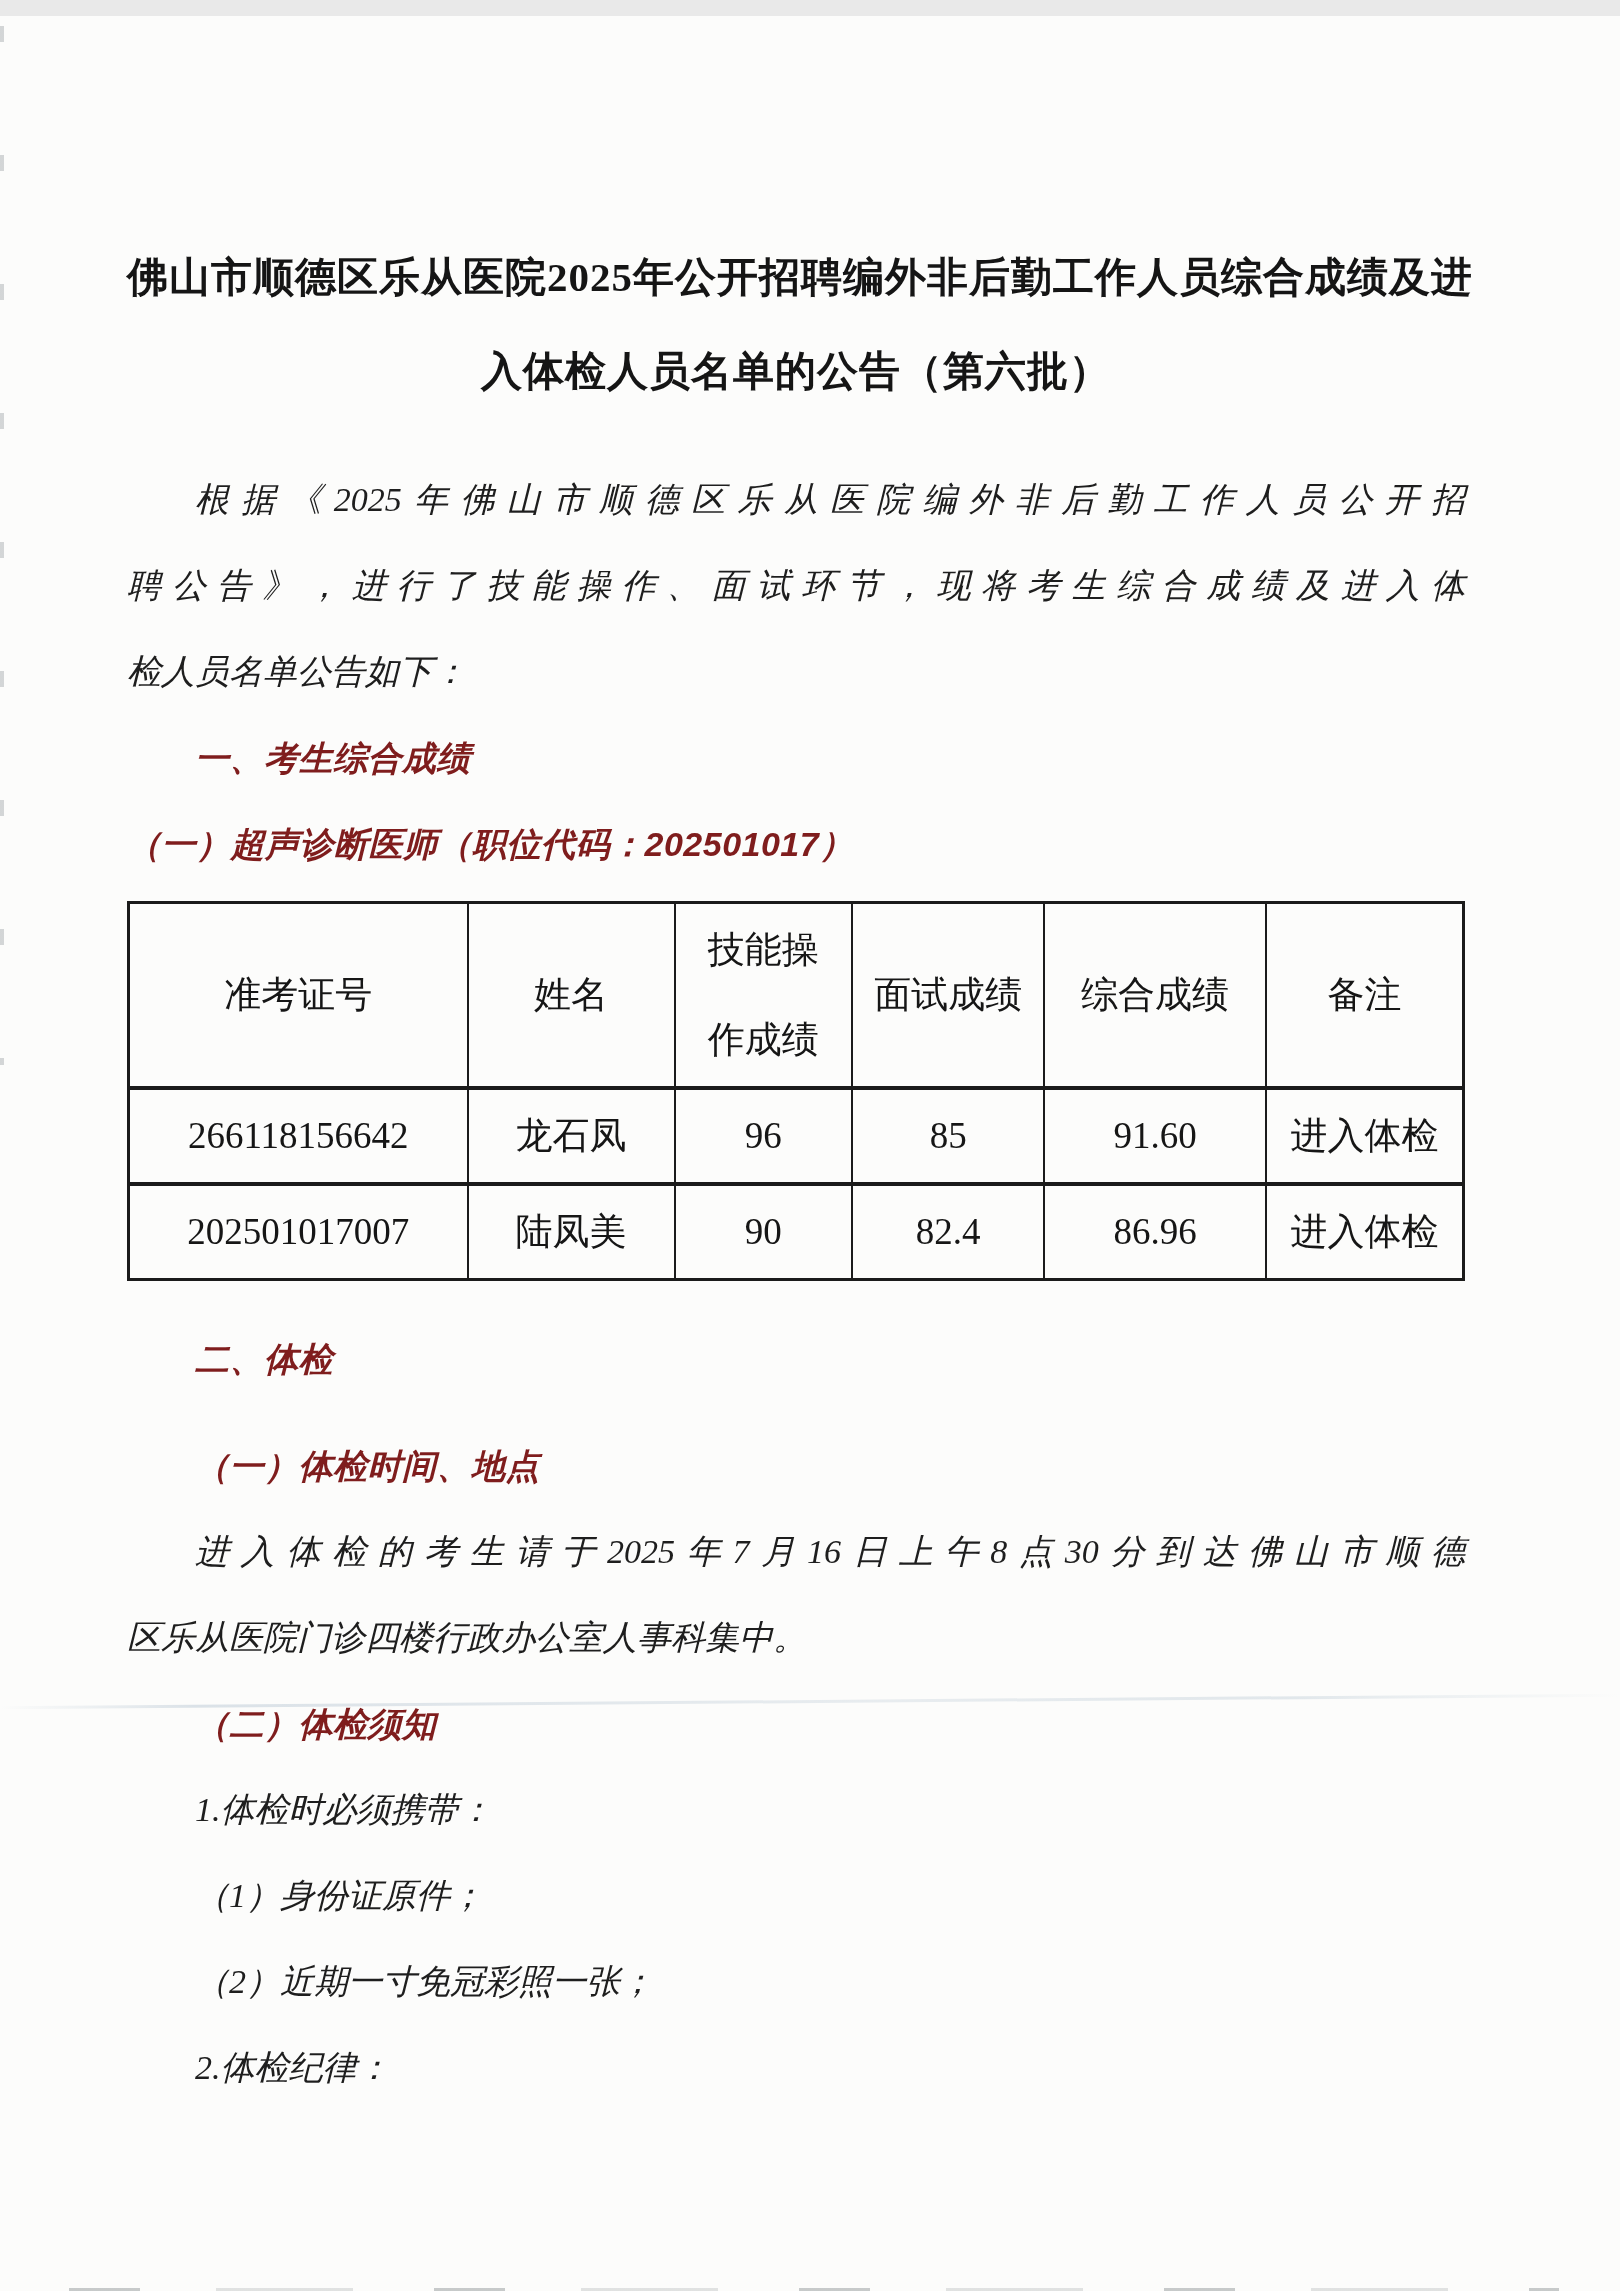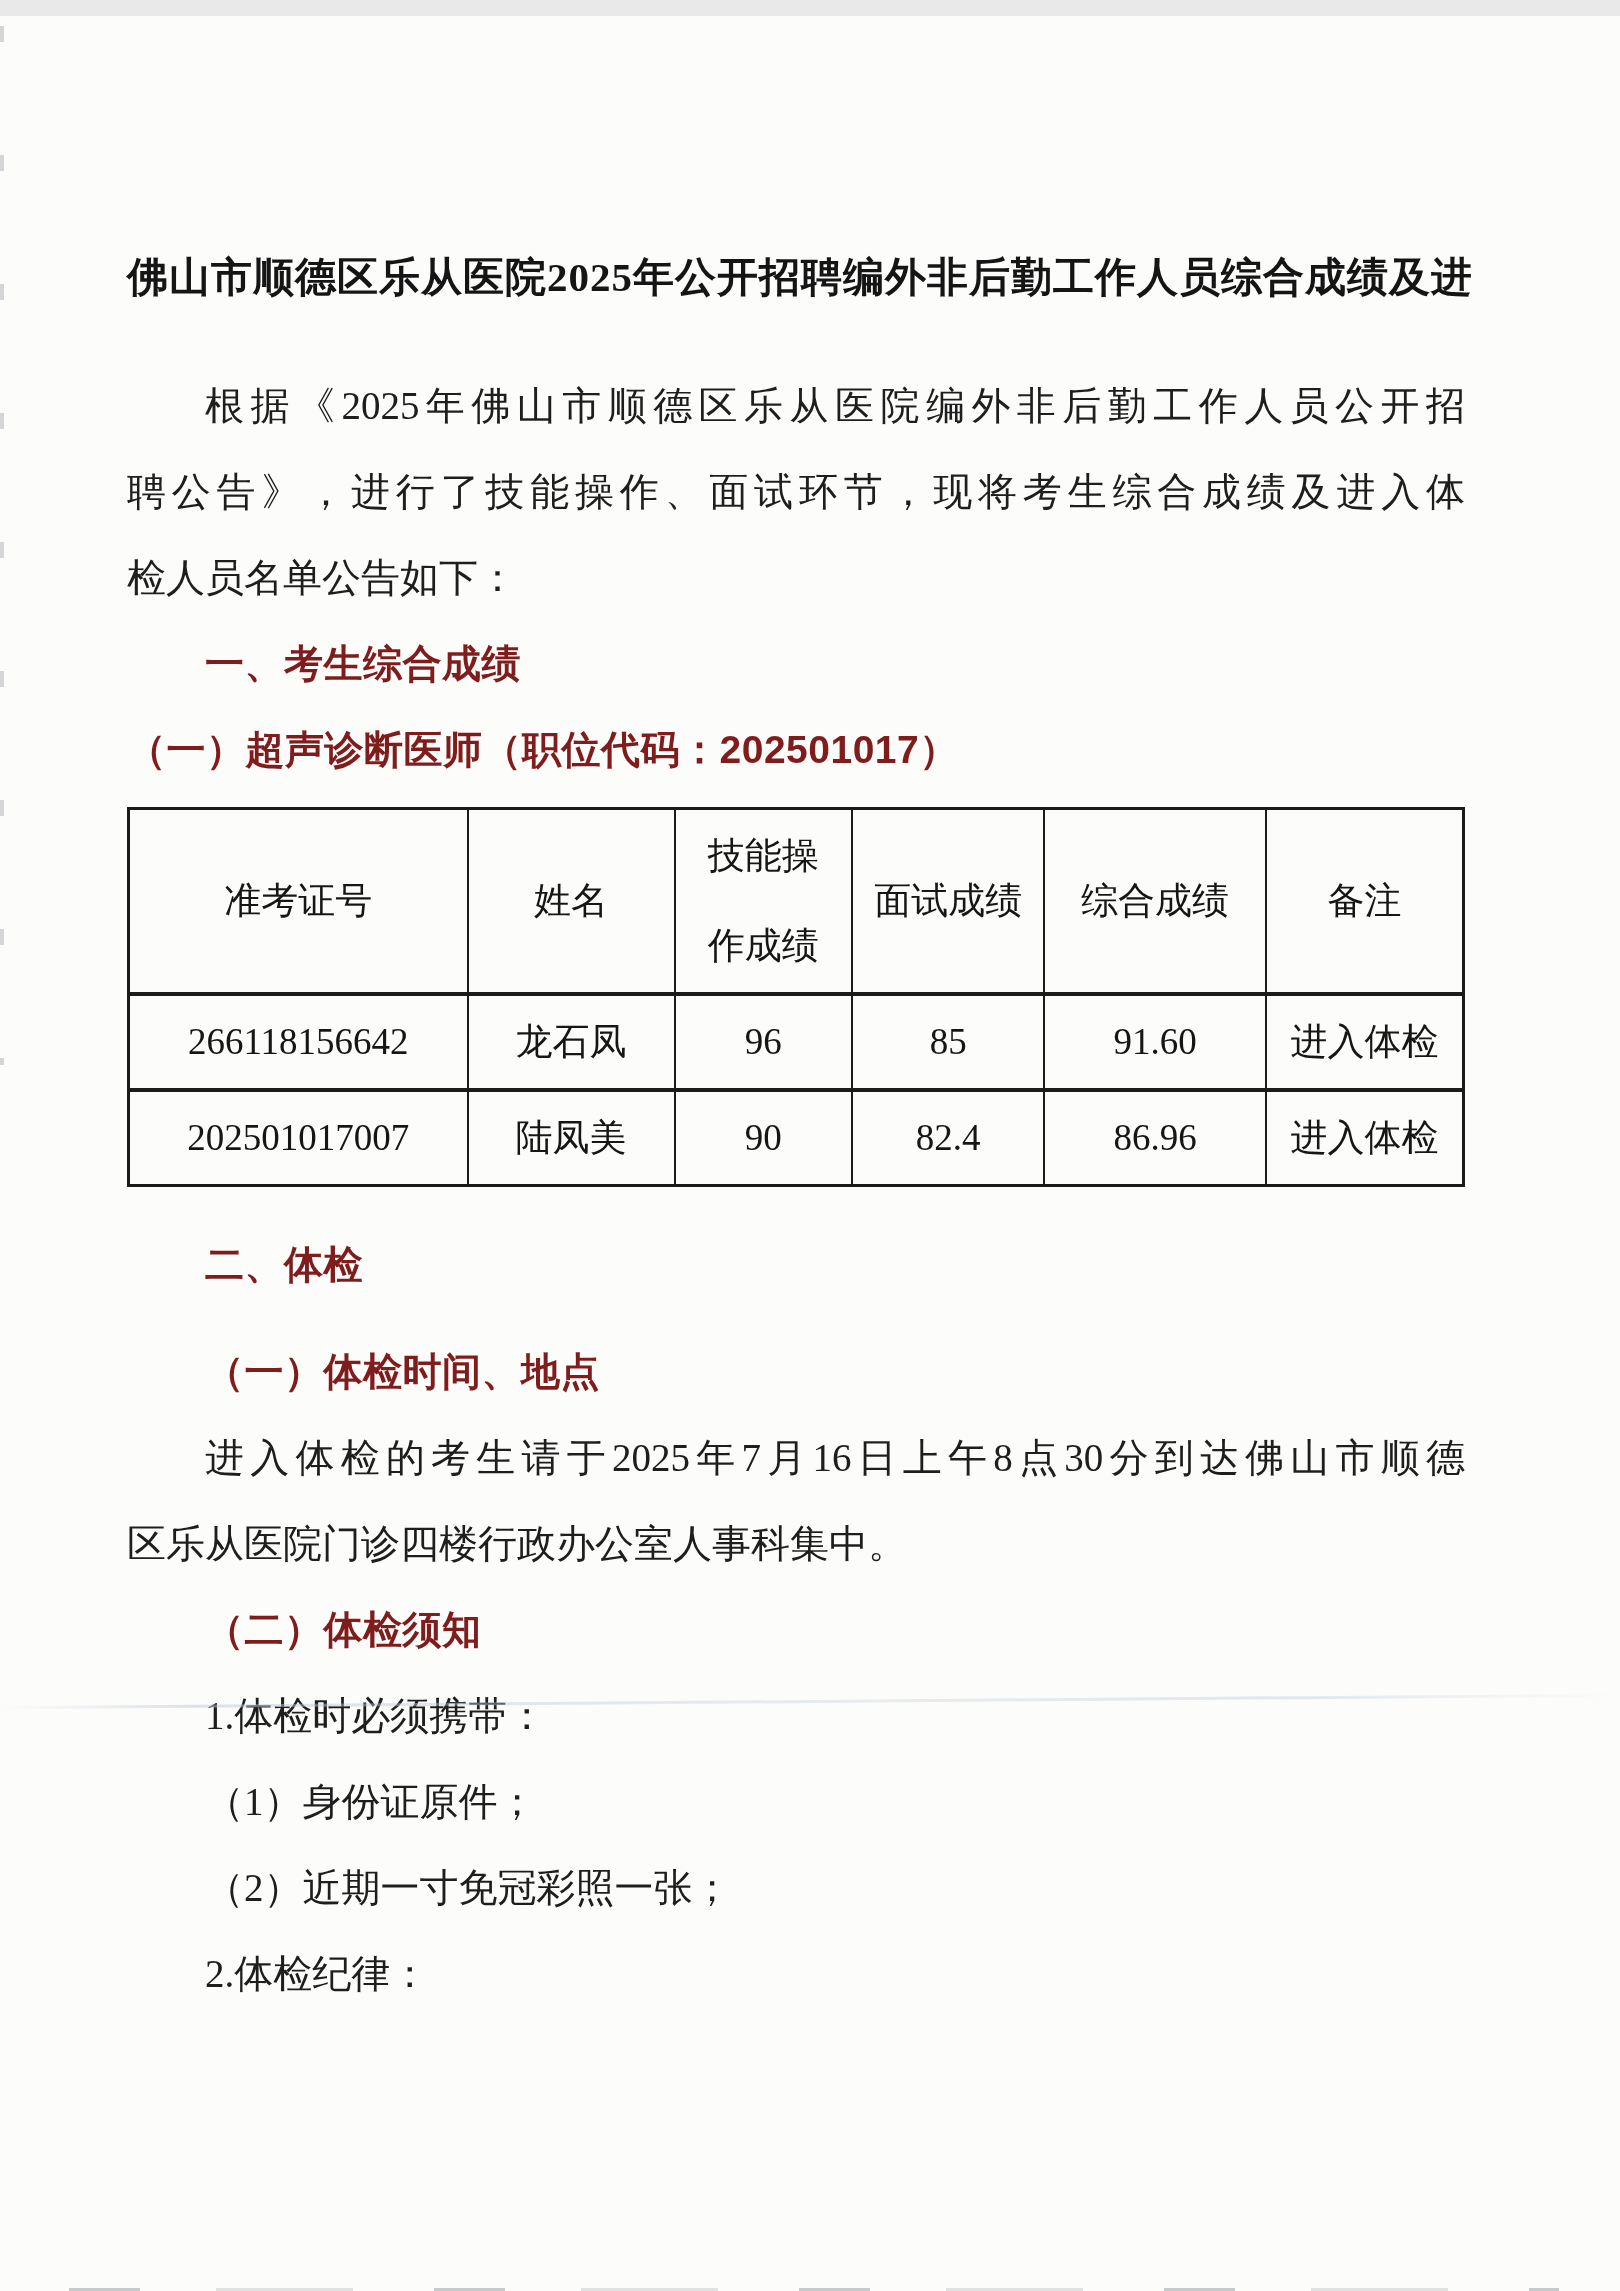--- a/index.html
+++ b/index.html
@@ -33,22 +33,23 @@
     line-height: 94px;
     text-align: center;
     letter-spacing: 1px;
     white-space: nowrap;
   }
 
   
   .line {
     height: 86px;
     line-height: 86px;
-    font-size: 39px;
+    font-size: 34px;
     white-space: nowrap;
+    font-style: italic;
   }
   .indent { text-indent: 2em; }
   .stretch {
     white-space: normal;
     text-align: justify;
     text-align-last: justify;
   }
   .heading {
     font-family: "Liberation Sans", "DejaVu Sans", sans-serif;
     font-weight: 700;
@@ -142,20 +143,21 @@
 </style>
 </head>
 <body>
 
 <div class="page">
 
   <div class="left-edge-marks"></div>
 
   <h1 class="doc-title">
     <span class="title-line">佛山市顺德区乐从医院2025年公开招聘编外非后勤工作人员综合成绩及进</span>
+    <span class="title-line">入体检人员名单的公告（第六批）</span>
   </h1>
 
   <div class="intro">
     <div class="line indent stretch">根据《2025年佛山市顺德区乐从医院编外非后勤工作人员公开招</div>
     <div class="line stretch">聘公告》，进行了技能操作、面试环节，现将考生综合成绩及进入体</div>
     <div class="line">检人员名单公告如下：</div>
   </div>
 
   <div class="line heading indent">一、考生综合成绩</div>
   <div class="line heading">（一）超声诊断医师（职位代码：202501017）</div>

